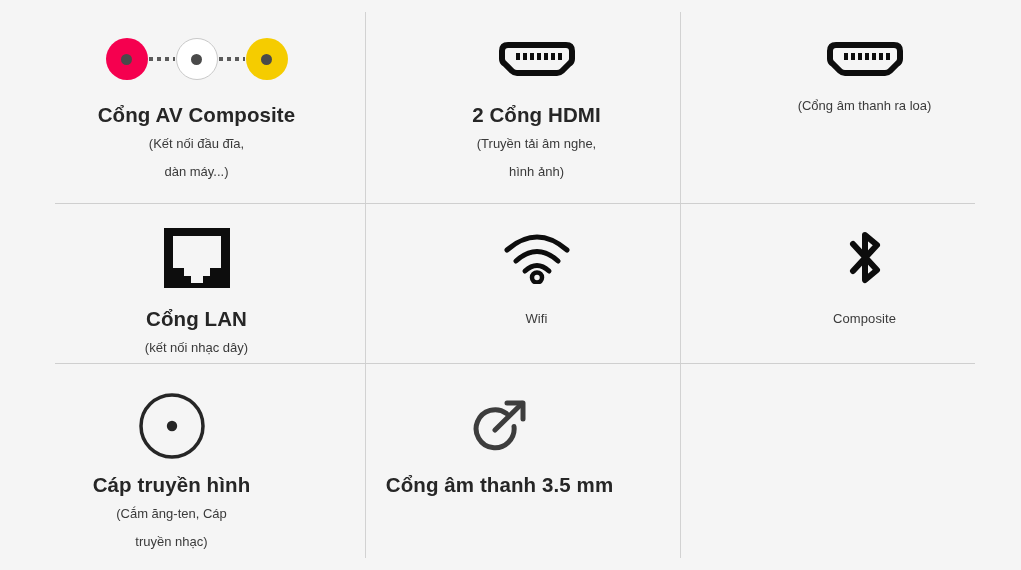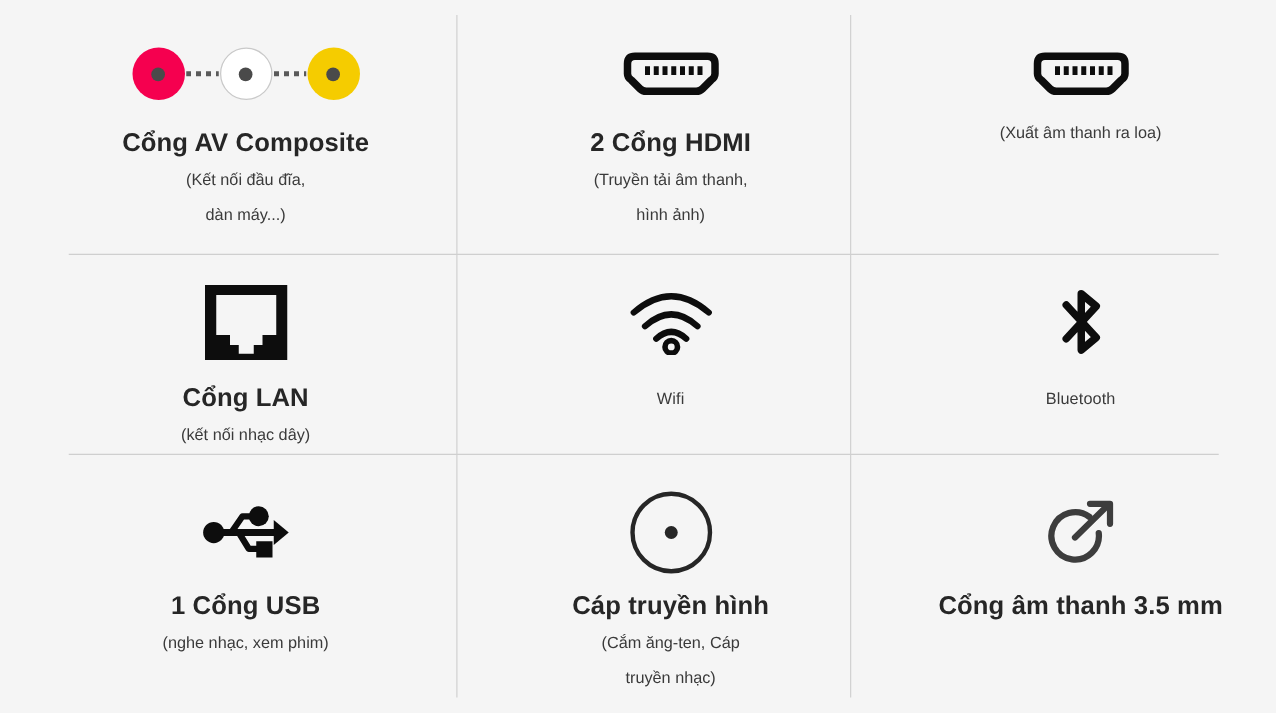--- a/index.html
+++ b/index.html
@@ -182,42 +182,42 @@
             <rect x="36" y="12" width="4" height="7"></rect>
             <rect x="43" y="12" width="4" height="7"></rect>
             <rect x="50" y="12" width="4" height="7"></rect>
             <rect x="57" y="12" width="4" height="7"></rect>
             <rect x="64" y="12" width="4" height="7"></rect>
           </g>
         </svg>
       </div>
       <div class="label-title">2 Cổng HDMI</div>
       <div class="label-sub">
-        <div>(Truyền tải âm thanh,</div>
+        <div>(Truyền tải âm nghe,</div>
         <div>hình ảnh)</div>
       </div>
     </div>
 
     <div class="cell c3">
       <div class="icon-box">
         <svg class="svg-icon" width="86" height="36" viewBox="0 0 86 36">
           <path d="M8 10 Q8 4 14 4 L72 4 Q78 4 78 10 L78 18 Q78 21 75 23 L68 30 Q66 32 63 32 L23 32 Q20 32 18 30 L11 23 Q8 21 8 18 Z" fill="none" stroke="#0d0d0d" stroke-width="6" stroke-linejoin="round"></path>
           <g fill="#0d0d0d">
             <rect x="22" y="12" width="4" height="7"></rect>
             <rect x="29" y="12" width="4" height="7"></rect>
             <rect x="36" y="12" width="4" height="7"></rect>
             <rect x="43" y="12" width="4" height="7"></rect>
             <rect x="50" y="12" width="4" height="7"></rect>
             <rect x="57" y="12" width="4" height="7"></rect>
             <rect x="64" y="12" width="4" height="7"></rect>
           </g>
         </svg>
       </div>
       <div class="label-sub">
-        <div>(Xuất âm thanh ra loa)</div>
+        <div>(Cổng âm thanh ra loa)</div>
       </div>
     </div>
 
   </div>
 
   <div class="row r2">
 
     <div class="cell c1">
       <div class="icon-box">
         <svg class="svg-icon" width="66" height="60" viewBox="0 0 66 60">
@@ -242,44 +242,27 @@
       </div>
       <div class="label-title plain">Wifi</div>
     </div>
 
     <div class="cell c3">
       <div class="icon-box">
         <svg class="svg-icon" width="40" height="62" viewBox="0 0 40 62">
           <path d="M8 17 L32 43 L20 53 L20 8 L32 18 L8 44" fill="none" stroke="#0d0d0d" stroke-width="6" stroke-linecap="round" stroke-linejoin="round"></path>
         </svg>
       </div>
-      <div class="label-title plain">Bluetooth</div>
+      <div class="label-title plain">Composite</div>
     </div>
 
   </div>
 
   <div class="row r3">
 
-    <div class="cell c1">
-      <div class="icon-box">
-        <svg class="svg-icon" width="72" height="48" viewBox="0 0 72 48">
-          <path d="M10 24 L64 24" stroke="#0d0d0d" stroke-width="5.5" fill="none" stroke-linecap="butt"></path>
-          <path d="M58 14 L70 24 L58 34 Z" fill="#0d0d0d"></path>
-          <circle cx="10" cy="24" r="8.5" fill="#0d0d0d"></circle>
-          <path d="M24 24 L33 11 L45 11" stroke="#0d0d0d" stroke-width="5" fill="none" stroke-linejoin="round"></path>
-          <circle cx="46" cy="11" r="8" fill="#0d0d0d"></circle>
-          <path d="M30 24 L38 37 L46 37" stroke="#0d0d0d" stroke-width="5" fill="none" stroke-linejoin="round"></path>
-          <rect x="44" y="31" width="13" height="13" fill="#0d0d0d"></rect>
-        </svg>
-      </div>
-      <div class="label-title">1 Cổng USB</div>
-      <div class="label-sub">
-        <div>(nghe nhạc, xem phim)</div>
-      </div>
-    </div>
 
     <div class="cell c2">
       <div class="icon-box">
         <svg class="svg-icon" width="70" height="70" viewBox="0 0 70 70">
           <circle cx="35" cy="35" r="31" fill="none" stroke="#262626" stroke-width="3.5"></circle>
           <circle cx="35" cy="35" r="5.2" fill="#262626"></circle>
         </svg>
       </div>
       <div class="label-title">Cáp truyền hình</div>
       <div class="label-sub">

